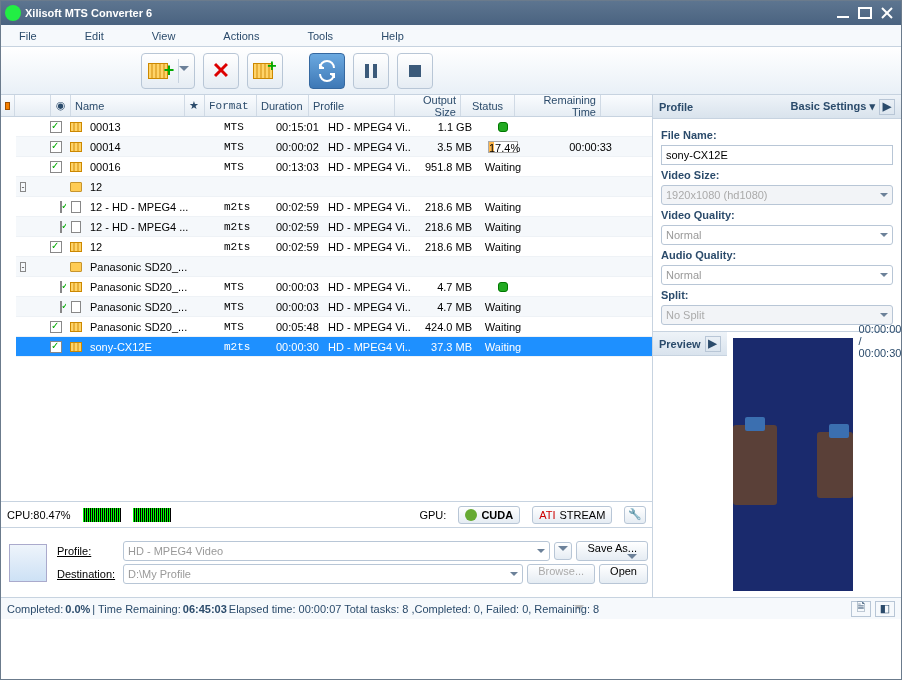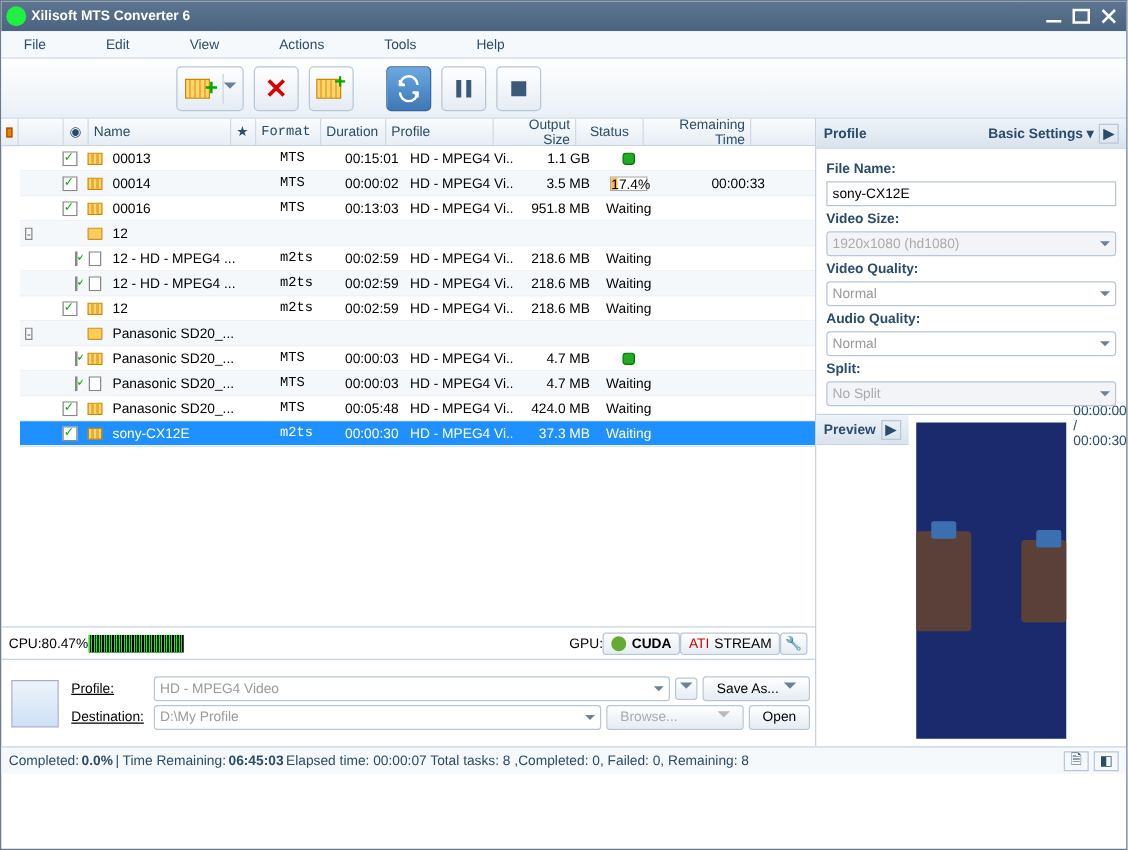--- a/index.html
+++ b/index.html
@@ -31,30 +31,30 @@
 .chk.indent{margin-left:32px;}
 .icon-film{width:14px;height:10px;border:1px solid #c80;background:repeating-linear-gradient(90deg,#ffd469,#ffd469 2px,#e8b03a 2px,#e8b03a 4px);display:inline-block;}
 .icon-folder{width:14px;height:10px;background:#ffcc55;border:1px solid #c8952c;display:inline-block;border-radius:1px;}
 .icon-doc{width:10px;height:12px;background:#fff;border:1px solid #888;display:inline-block;}
 .exp{width:10px;height:10px;border:1px solid #888;display:flex;align-items:center;justify-content:center;font-size:9px;color:#444;cursor:pointer;}
 .statusdot{width:10px;height:10px;border-radius:3px;display:inline-block;}
 .statusdot.green{background:#2a2;border:1px solid #070;}
 .progbar{width:30px;height:12px;background:#fff;border:1px solid #aaa;position:relative;font-size:9px;text-align:center;}
 .progbar .fill{position:absolute;left:0;top:0;bottom:0;background:#ffb84d;}
 .progbar span{position:relative;}
-.gpubar { height: 26px; border-top: 1px solid #c7d3e0; display: flex; align-items: center; padding: 0 6px; gap:0; }
+.gpubar { height: 26px; border-top: 1px solid #c7d3e0; display: flex; align-items: center; padding: 0 6px; gap:12px; }
 .cpu-wave{width:38px;height:14px;background:#000;display:inline-block;}
 .cpu-wave::before{content:"";display:block;height:100%;background:repeating-linear-gradient(90deg,#0f0,#0f0 1px,transparent 1px,transparent 2px);}
 .gbtn{height:18px;padding:0 6px;background:linear-gradient(#fff,#e5ecf3);border:1px solid #b8c6d6;border-radius:3px;display:flex;align-items:center;gap:4px;}
 .bottompanel{height:70px;border-top:1px solid #c7d3e0;display:flex;align-items:center;padding:4px;gap:6px;}
 .profpic{width:38px;height:38px;border:1px solid #aac;background:linear-gradient(#eef4fb,#cde1f5);margin:0 4px;}
 .formrow{display:flex;align-items:center;gap:4px;margin:3px 0;}
 .combo{height:20px;background:#fff;border:1px solid #b8c6d6;border-radius:3px;padding:0 4px;display:flex;align-items:center;color:#999;position:relative;}
 .combo .arr{position:absolute;right:4px;border:4px solid transparent;border-top-color:#6c8199;top:7px;}
-.btn{height:20px;background:linear-gradient(#fff,#e5ecf3);border:1px solid #b8c6d6;border-radius:3px;padding:0 10px;display:flex;align-items:center;cursor:pointer;}
+.btn{height:20px;background:linear-gradient(#fff,#e5ecf3);border:1px solid #b8c6d6;border-radius:3px;padding:0 10px;display:flex;align-items:flex-end;cursor:pointer;flex-direction:column;}
 .btn.dis{color:#aaa;gap:28px;}
 .right{width:248px;display:flex;flex-direction:column;}
 .panelhdr{height:24px;background:linear-gradient(#eef3f8,#d9e3ed);border-bottom:1px solid #c7d3e0;display:flex;align-items:center;padding:0 6px;font-weight:bold;color:#2b4b6b;}
 .panelhdr .spacer{flex:1;}
 .panelhdr .arw{width:16px;height:16px;border:1px solid #b8c6d6;display:flex;align-items:center;justify-content:center;margin-left:4px;cursor:pointer;}
 .profilepanel{padding:6px 8px;flex:0 0 auto;}
 .profilepanel label{display:block;margin:4px 0;color:#2b4b6b;font-weight:bold;}
 .txt{width:100%;height:20px;border:1px solid #b8c6d6;padding:0 4px;}
 .combo.full{width:100%;}
 .combo.dis{background:#f2f4f7;color:#aaa;}

